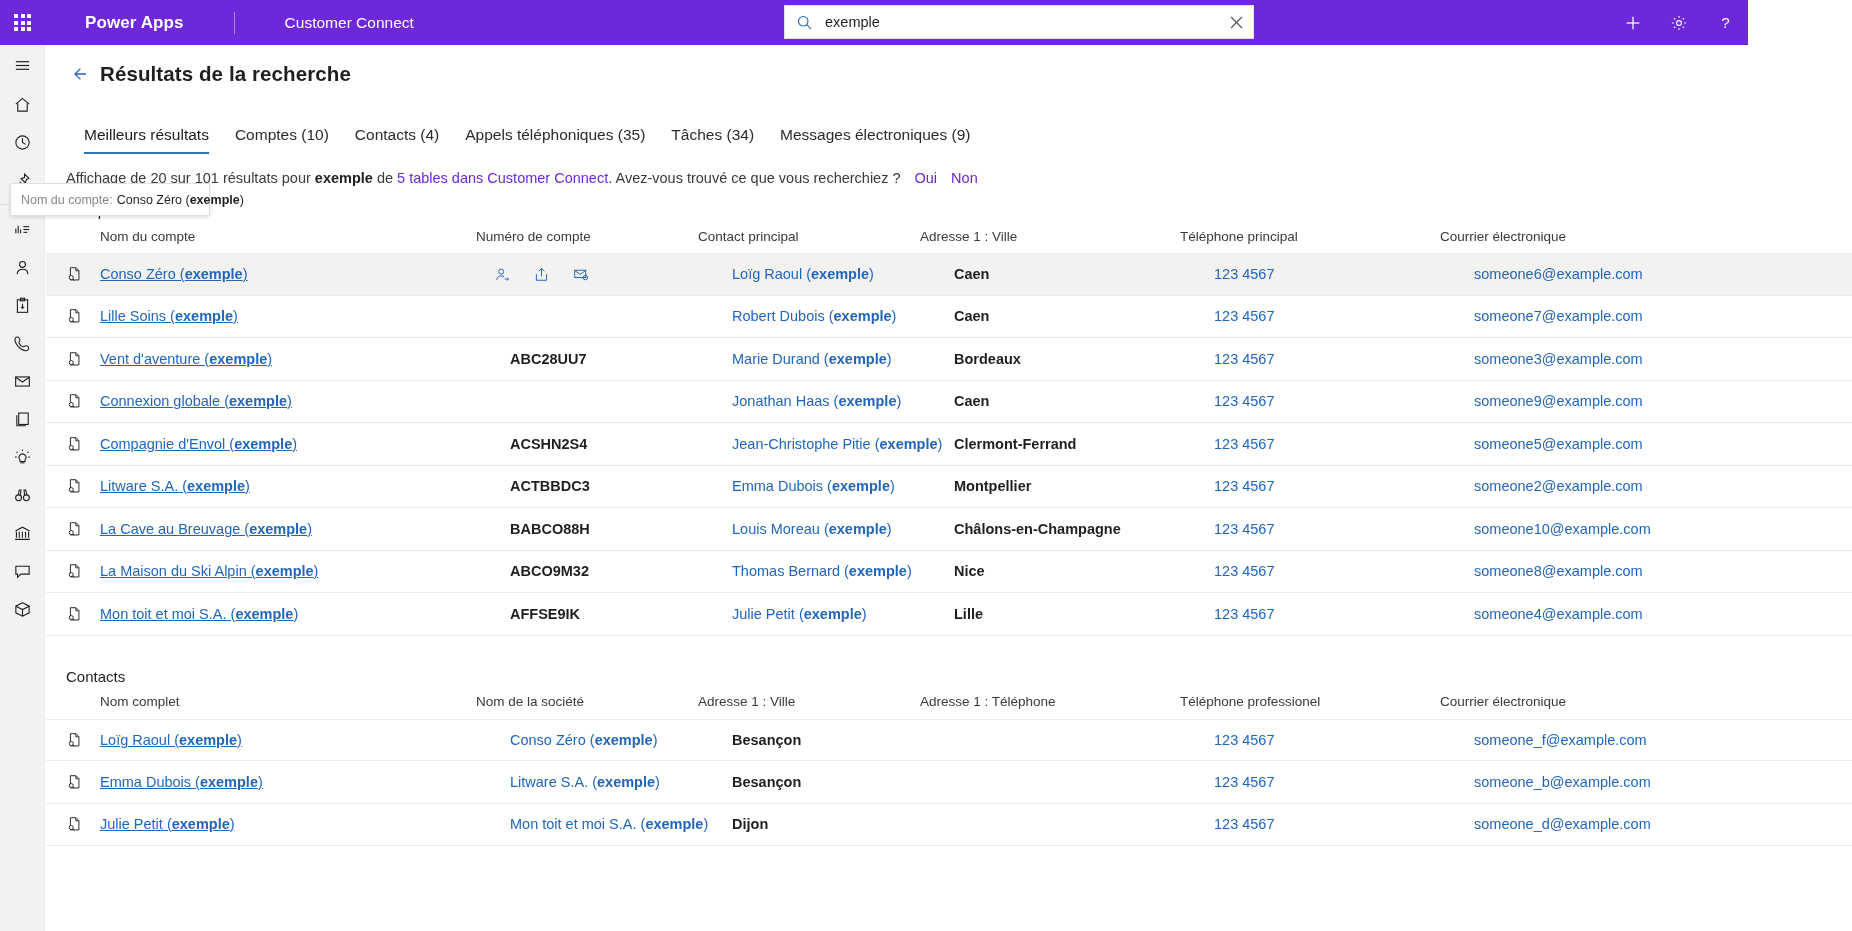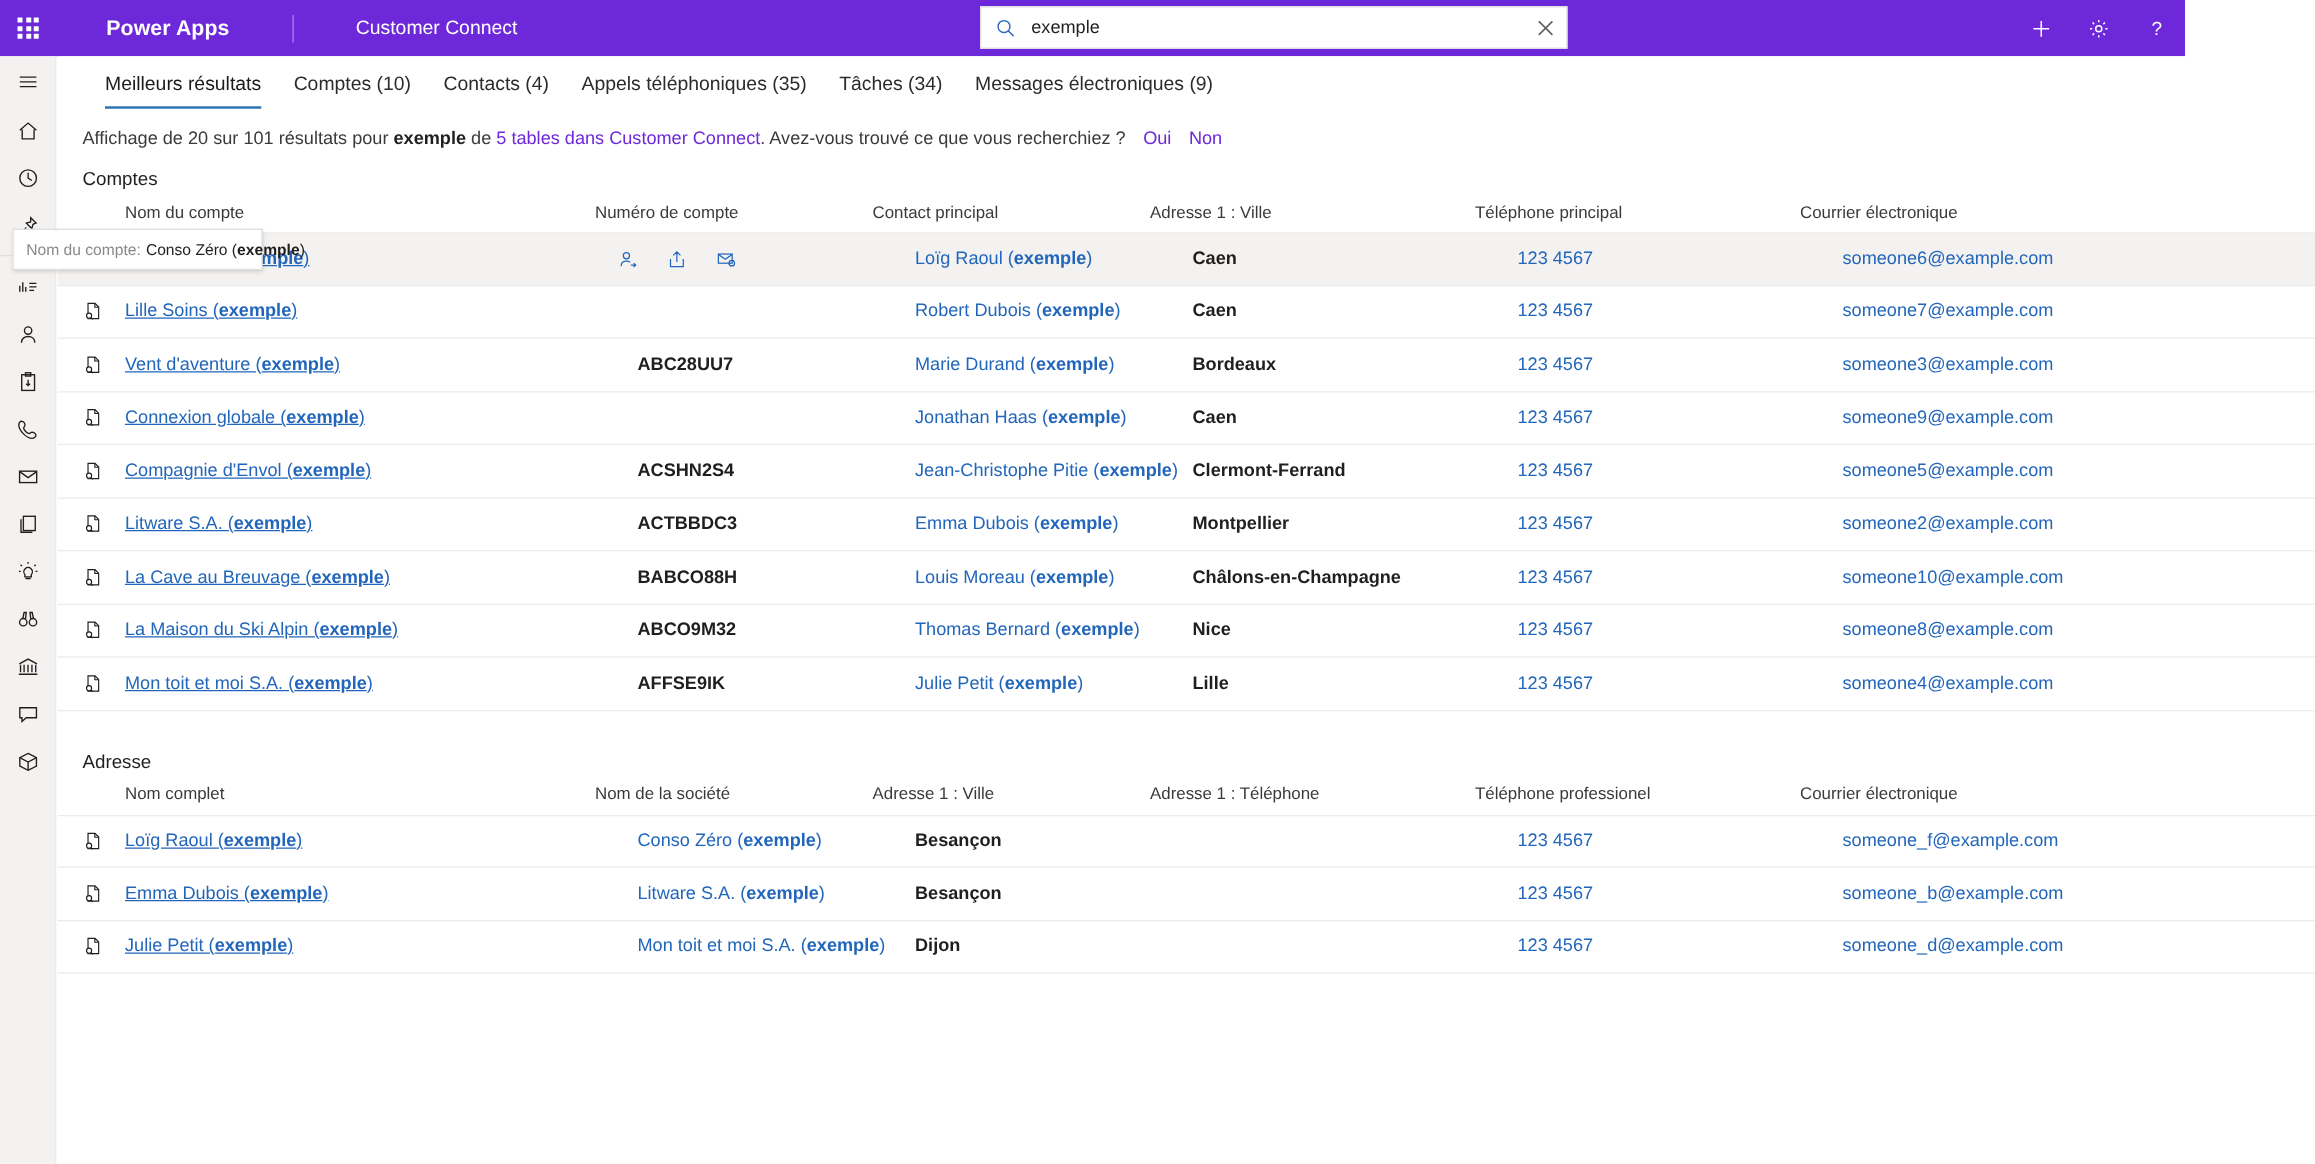--- a/index.html
+++ b/index.html
@@ -111,21 +111,21 @@
   }
   #page-title {
     font-size: 20.5px; font-weight: 600; color: #201f1e;
     margin-left: 6px; letter-spacing: .1px;
   }
 
   
   #tabs {
     display: flex; align-items: flex-end;
     padding-left: 38px;
-    margin-top: 12px;
+    margin-top: 35px;
     height: 30px;
   }
   .tab {
     font-size: 15.5px;
     color: #2b2b2b;
     padding: 0 0 8px 0;
     margin-right: 26px;
     cursor: pointer;
     white-space: nowrap;
     border-bottom: 2.5px solid transparent;
@@ -387,20 +387,28 @@
   <div class="rail-btn">
     <svg width="19" height="19" viewBox="0 0 20 20" fill="none" stroke="#201f1e" stroke-width="1.15">
         <path d="M10 2.9 17 6.5v7L10 17.1 3 13.5v-7z"></path>
         <path d="m3 6.5 7 3.6 7-3.6M10 10.1v7"></path>
       </svg>
   </div>
 </div>
 
 <div id="content">
 
+  <div id="pagehead">
+    <div id="back-btn">
+      <svg width="20" height="20" viewBox="0 0 20 20" fill="none" stroke="#2266bb" stroke-width="1.3">
+          <path d="M11.4 4.6 6 10l5.4 5.4M6.2 10H17"></path>
+        </svg>
+    </div>
+    <div id="page-title">Résultats de la recherche</div>
+  </div>
 
   <div id="tabs">
     <div class="tab active">Meilleurs résultats</div>
     <div class="tab">Comptes (10)</div>
     <div class="tab">Contacts (4)</div>
     <div class="tab">Appels téléphoniques (35)</div>
     <div class="tab">Tâches (34)</div>
     <div class="tab">Messages électroniques (9)</div>
   </div>
 
@@ -583,21 +591,21 @@
           <div class="c-num plain">AFFSE9IK</div>
           <div class="c-contact"><a class="link">Julie Petit (<b>exemple</b>)</a></div>
           <div class="c-city plain">Lille</div>
           <div class="c-phone"><a class="link">123 4567</a></div>
           <div class="c-mail"><a class="link">someone4@example.com</a></div>
         </div>
       </div>
   </div>
 
 
-  <div class="section-title" style="margin-top:32px">Adresse</div>
+  <div class="section-title" style="margin-top:32px">Contacts</div>
 
   <div class="tbl">
     <div class="thead">
       <div class="ct-name hdr-pad">Nom complet</div>
       <div class="ct-comp">Nom de la société</div>
       <div class="ct-city">Adresse 1 : Ville</div>
       <div class="ct-atel">Adresse 1 : Téléphone</div>
       <div class="ct-wtel">Téléphone professionel</div>
       <div class="ct-mail">Courrier électronique</div>
     </div>

